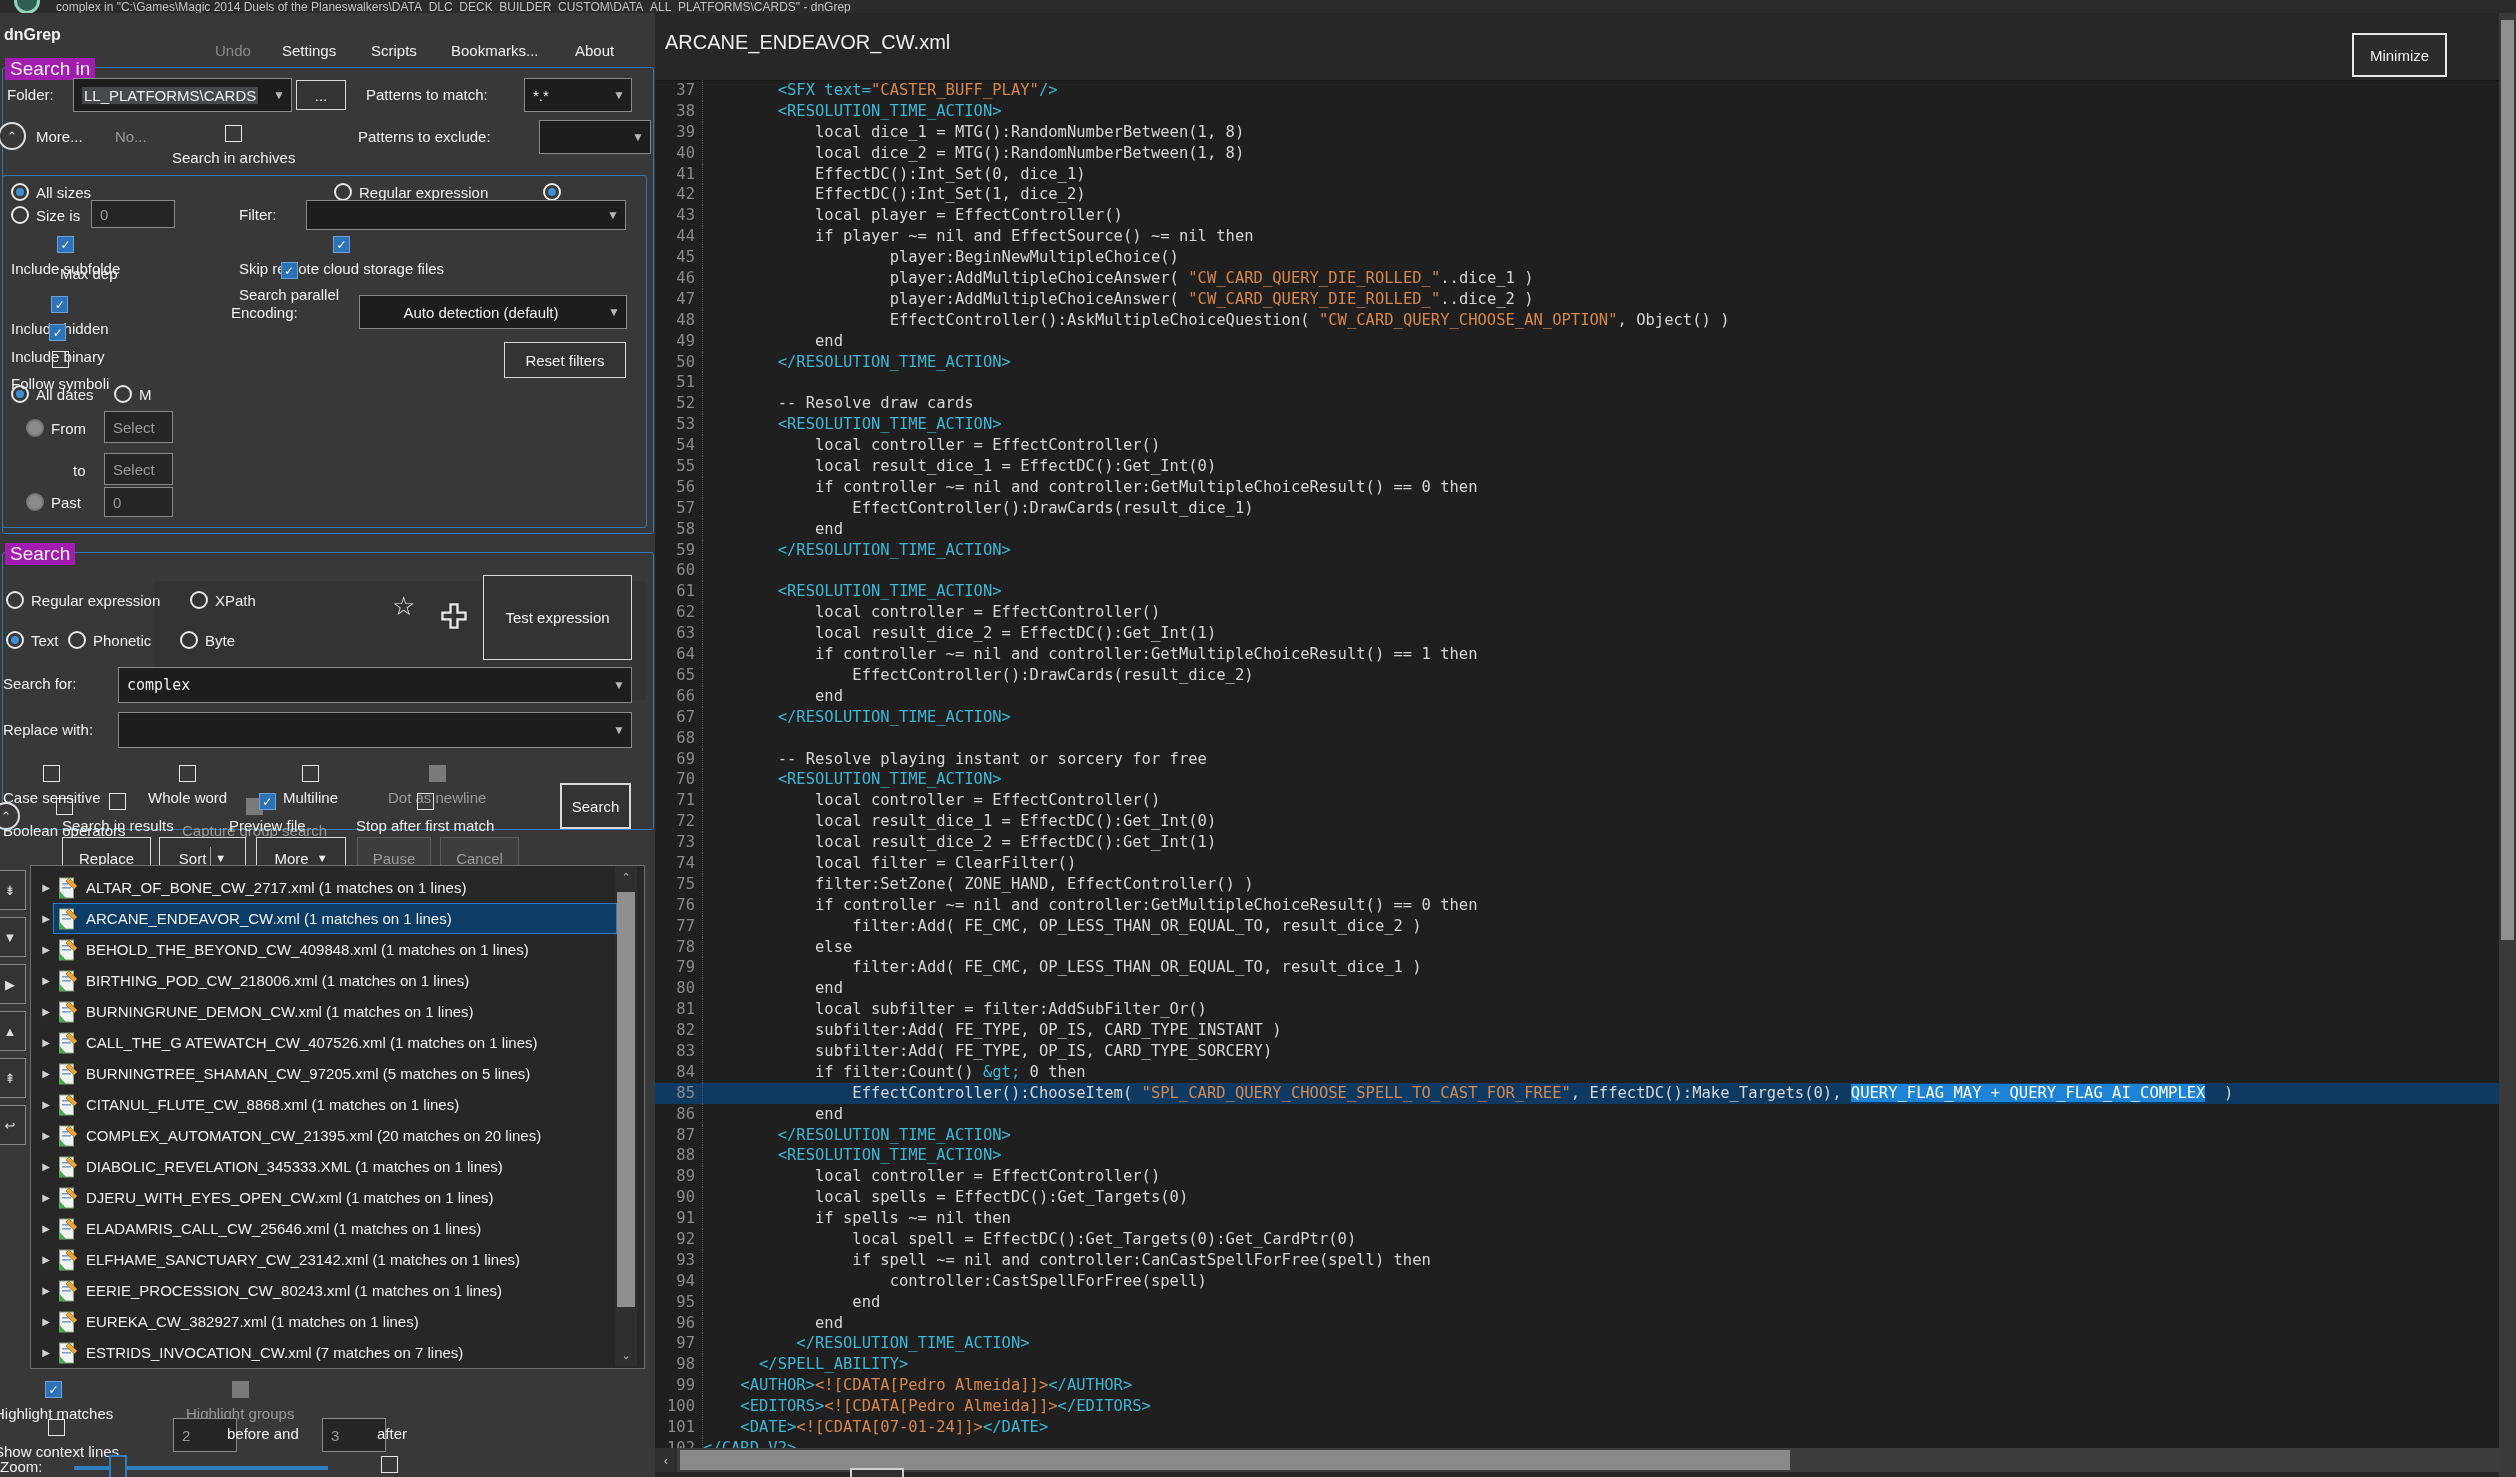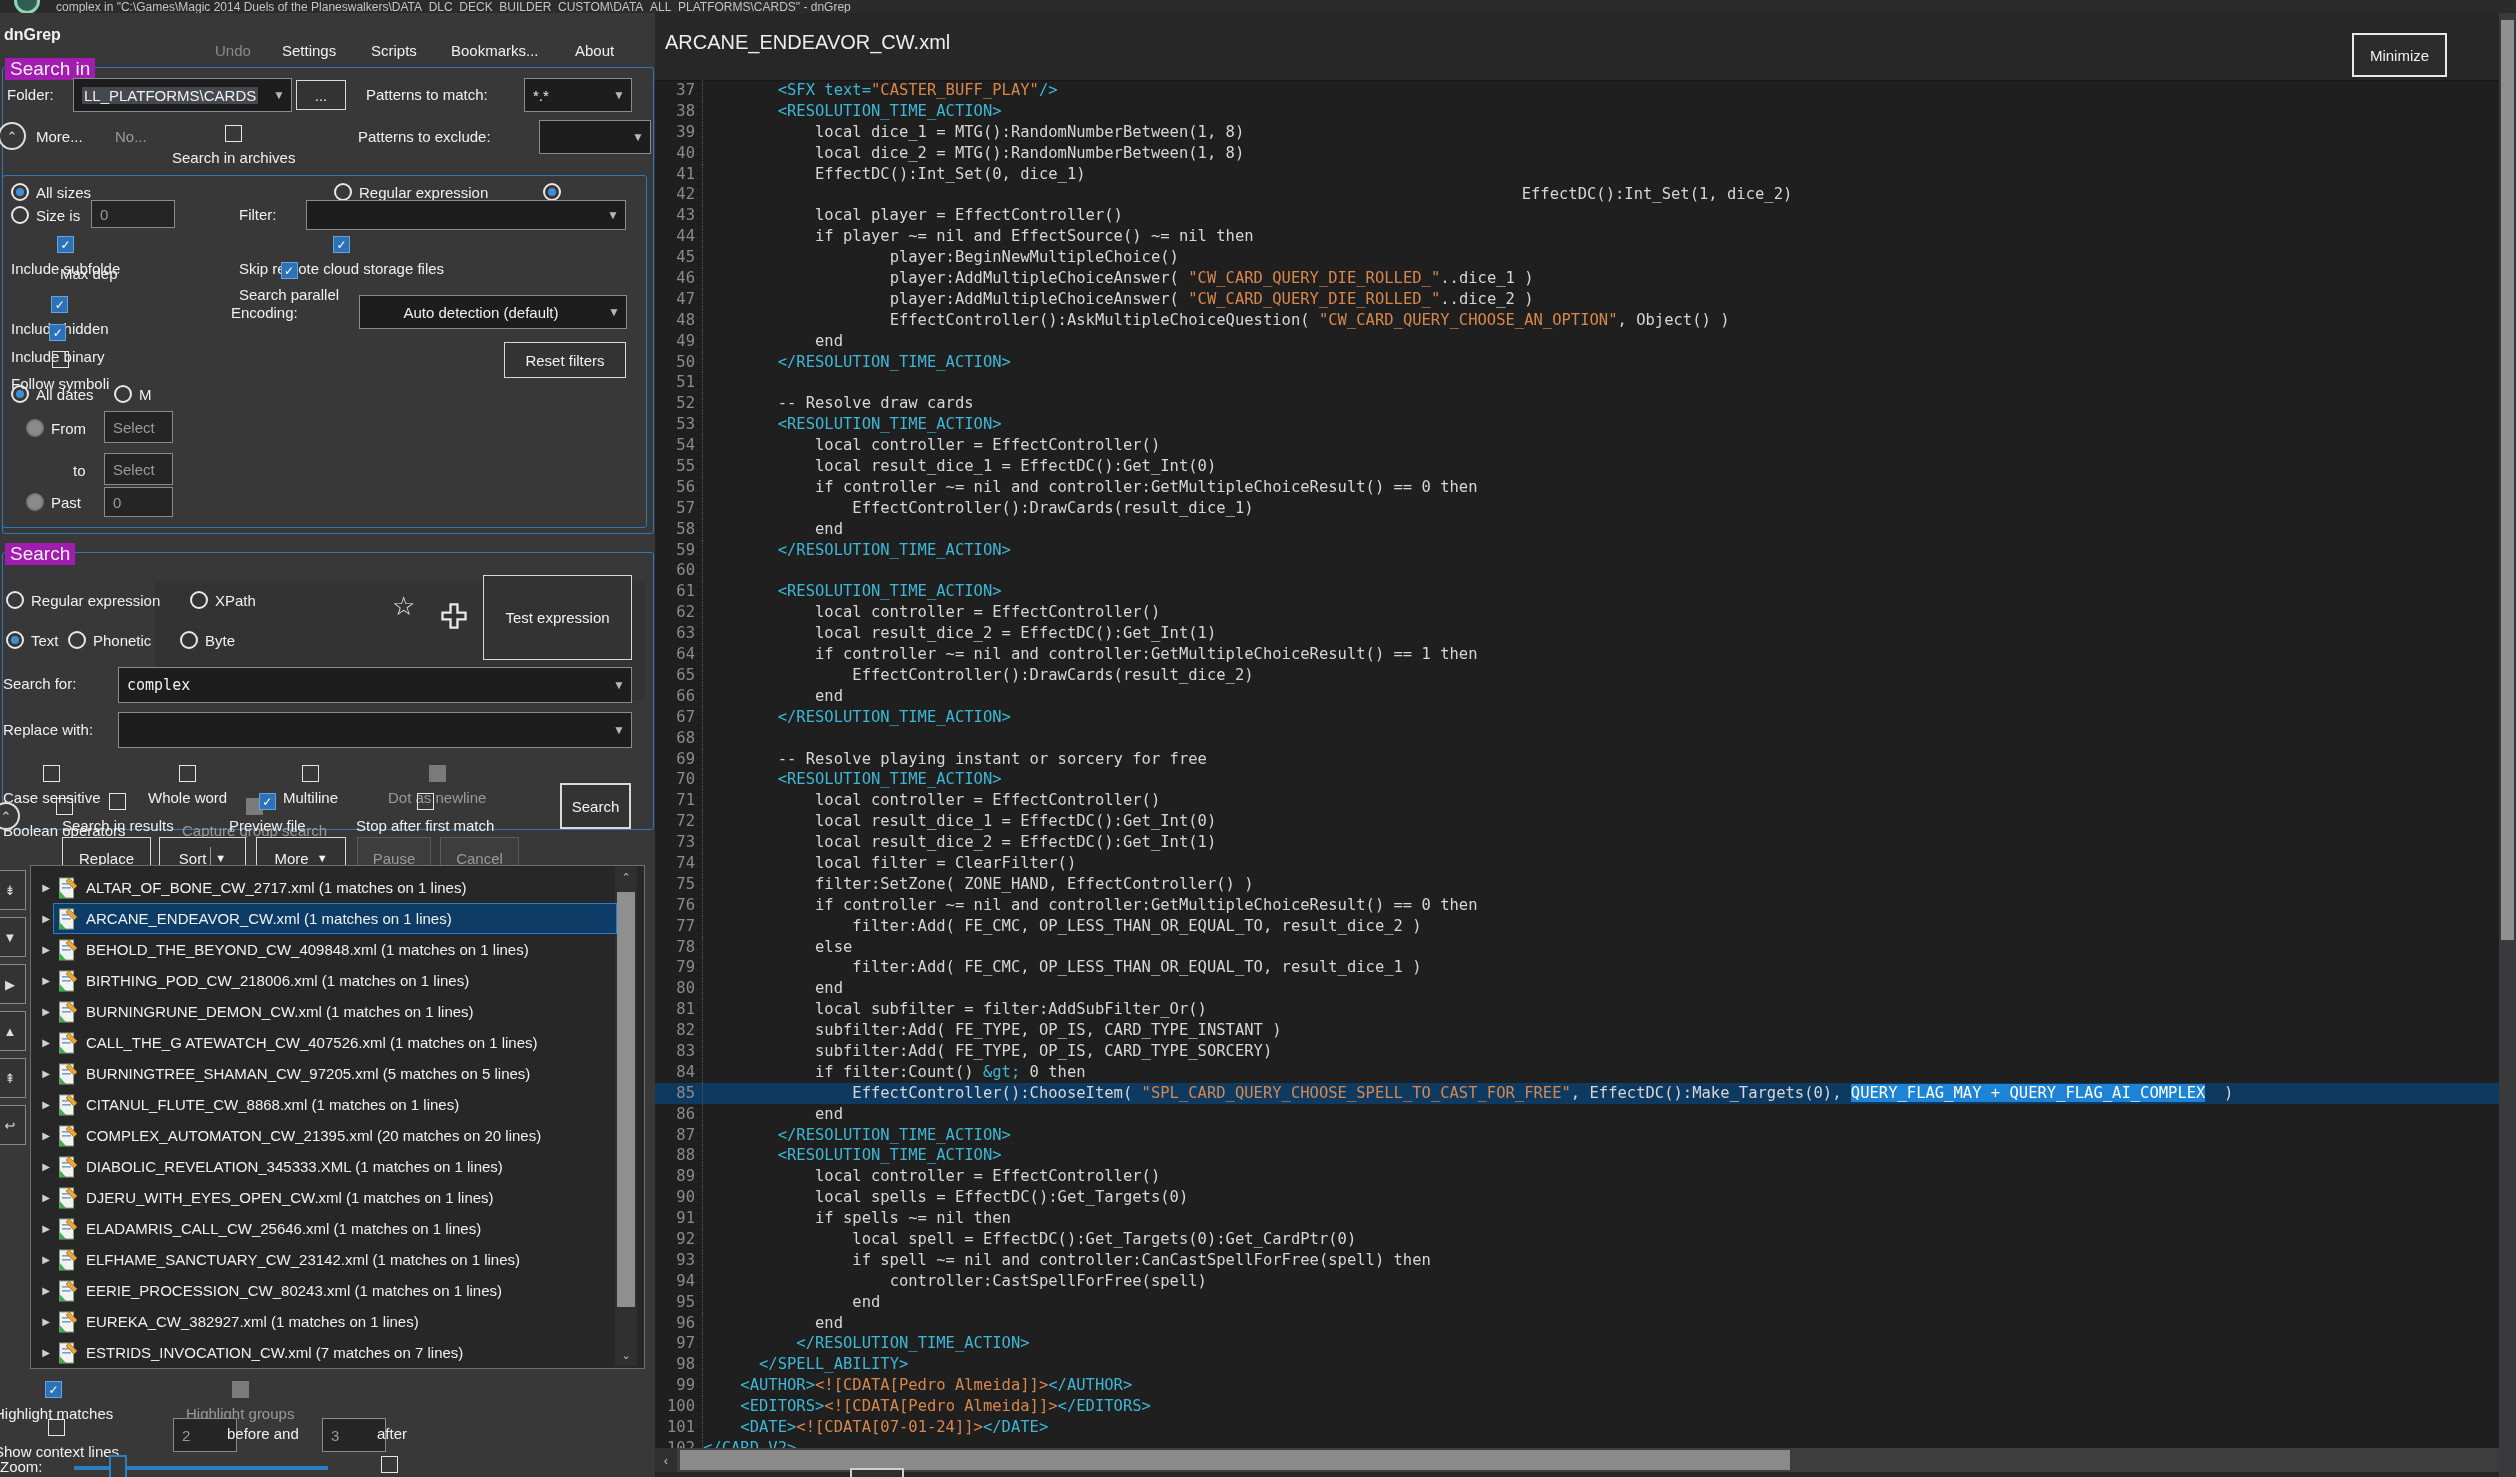--- a/index.html
+++ b/index.html
@@ -556,21 +556,21 @@
         <div class="crow">
           <span class="ln">40</span>
           <span class="cd" style="padding-left: 12ch;"><span class="txt">local dice_2 = MTG():RandomNumberBetween(1, 8)</span></span>
         </div>
         <div class="crow">
           <span class="ln">41</span>
           <span class="cd" style="padding-left: 12ch;"><span class="txt">EffectDC():Int_Set(0, dice_1)</span></span>
         </div>
         <div class="crow">
           <span class="ln">42</span>
-          <span class="cd" style="padding-left: 12ch; text-align: center;"><span class="txt">EffectDC():Int_Set(1, dice_2)</span></span>
+          <span class="cd" style="padding-left: 12ch;"><span class="txt">EffectDC():Int_Set(1, dice_2)</span></span>
         </div>
         <div class="crow">
           <span class="ln">43</span>
           <span class="cd" style="padding-left: 12ch;"><span class="txt">local player = EffectController()</span></span>
         </div>
         <div class="crow">
           <span class="ln">44</span>
           <span class="cd" style="padding-left: 12ch;"><span class="txt">if player ~= nil and EffectSource() ~= nil then</span></span>
         </div>
         <div class="crow">

